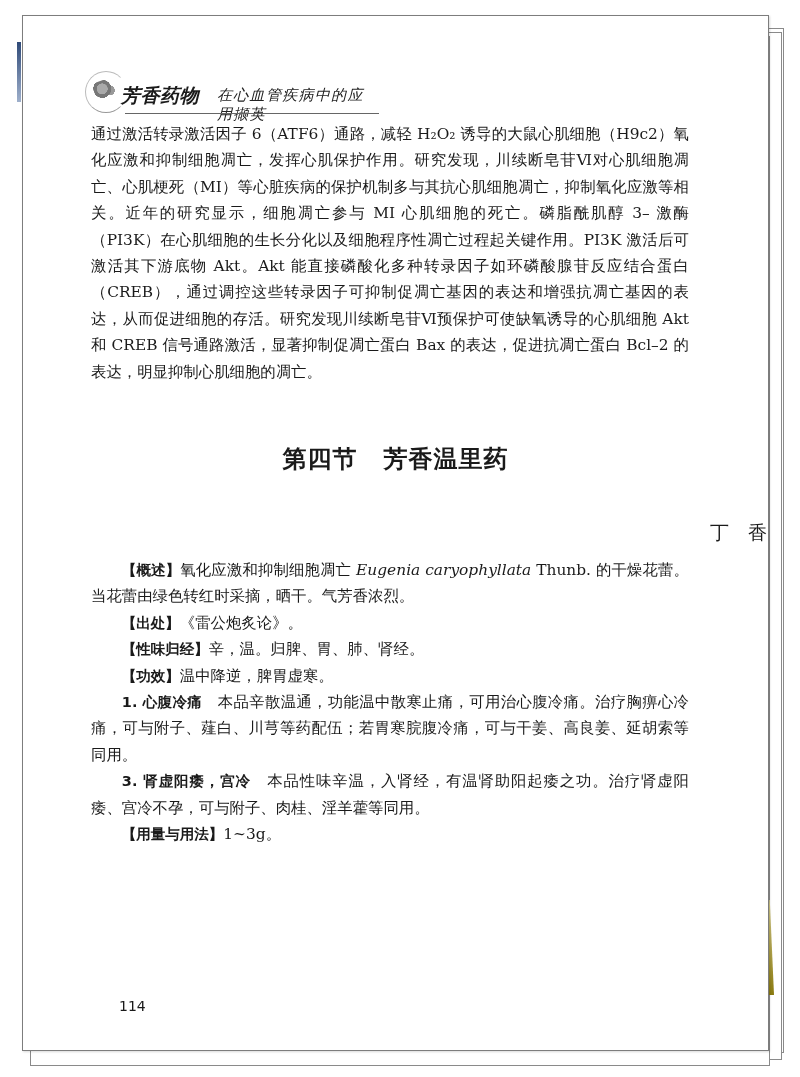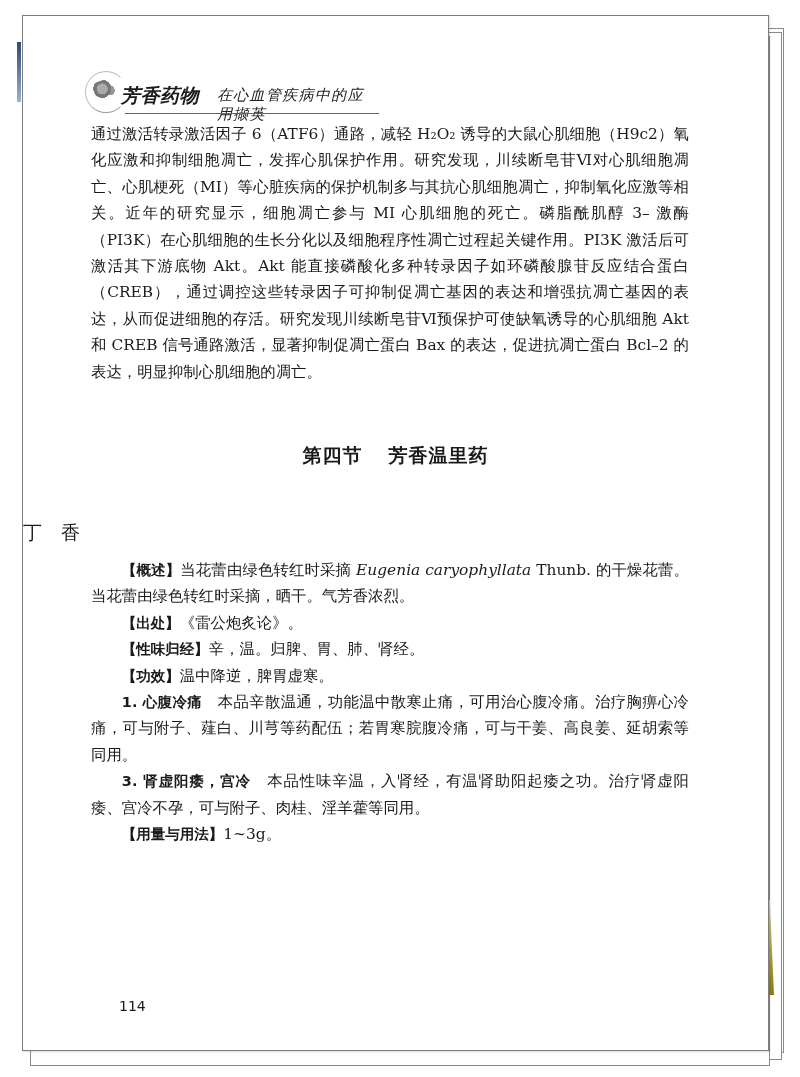--- a/index.html
+++ b/index.html
@@ -32,23 +32,23 @@
                 radial-gradient(circle at 70% 60%, #999 0 25%, transparent 26%);
     transform: rotate(-20deg);
   }
   .header .title-bold { position: absolute; left: 36px; top: 12px; font-size: 19px; font-weight: bold; font-style: italic; letter-spacing: 0.5px; }
   .header .title-rest { position: absolute; left: 132px; top: 15px; font-size: 15px; font-style: italic; letter-spacing: 1.3px; color: #222; }
   .header .underline { position: absolute; left: 40px; top: 42px; width: 254px; height: 1px; background: #666; }
 
   .body-text { position: absolute; left: 90px; width: 598px; font-size: 15.4px; line-height: 26.4px; text-align: justify; }
   .p { margin: 0; text-indent: 0; }
   .indent { text-indent: 2em; }
-  .section-title { position: absolute; left: 0; width: 100%; text-align: center; font-size: 19px; font-weight: bold; letter-spacing: 1px; top: 427px; }
+  .section-title { position: absolute; left: 0; width: 100%; text-align: center; font-size: 24px; font-weight: bold; letter-spacing: 1px; top: 427px; }
   .section-title .gap { display: inline-block; width: 26px; }
-  .herb-title { position: absolute; left: 0; width: 100%; text-align: left; font-family: Liberation Mono, monospace; font-size: 19px; top: 504px; letter-spacing: 1px; }
+  .herb-title { position: absolute; left: 0; width: 100%; text-align: right; font-family: Liberation Mono, monospace; font-size: 19px; top: 504px; letter-spacing: 1px; }
   .herb-title .gap { display: inline-block; width: 18px; }
   .label { font-family: "DejaVu Sans", sans-serif; font-weight: bold; font-size: 14.5px; }
   .subhead { font-family: "DejaVu Sans", sans-serif; font-weight: bold; font-size: 14.5px; }
   .latin { font-style: italic; margin-top: 20px; }
   .pagenum { position: absolute; left: 118px; top: 983px; font-family: "DejaVu Sans", sans-serif; font-size: 14px; margin-top: 14px; }
 </style>
 </head>
 <body>
 
 <div class="stack s3"></div>
@@ -75,21 +75,21 @@
   <div class="section-title">
     <span>第四节</span><span class="gap"></span><span>芳香温里药</span>
   </div>
 
   <div class="herb-title">
     <span>丁</span><span class="gap"></span><span>香</span>
   </div>
 
   <div class="body-text" style="top:541px; left:68px;">
     <p class="p indent">
-      <span class="label">【概述】</span><span>当花蕾由绿色转红时采摘 </span><span class="latin">Eugenia caryophyllata</span><span> Thunb. 的干燥花蕾。当花蕾由绿色转红时采摘，晒干。气芳香浓烈。</span>
+      <span class="label">【概述】</span><span>氧化应激和抑制细胞凋亡 </span><span class="latin">Eugenia caryophyllata</span><span> Thunb. 的干燥花蕾。当花蕾由绿色转红时采摘，晒干。气芳香浓烈。</span>
     </p>
     <p class="p indent">
       <span class="label">【出处】</span><span>《雷公炮炙论》。</span>
     </p>
     <p class="p indent">
       <span class="label">【性味归经】</span><span>辛，温。归脾、胃、肺、肾经。</span>
     </p>
     <p class="p indent">
       <span class="label">【功效】</span><span>温中降逆，脾胃虚寒。</span>
     </p>

